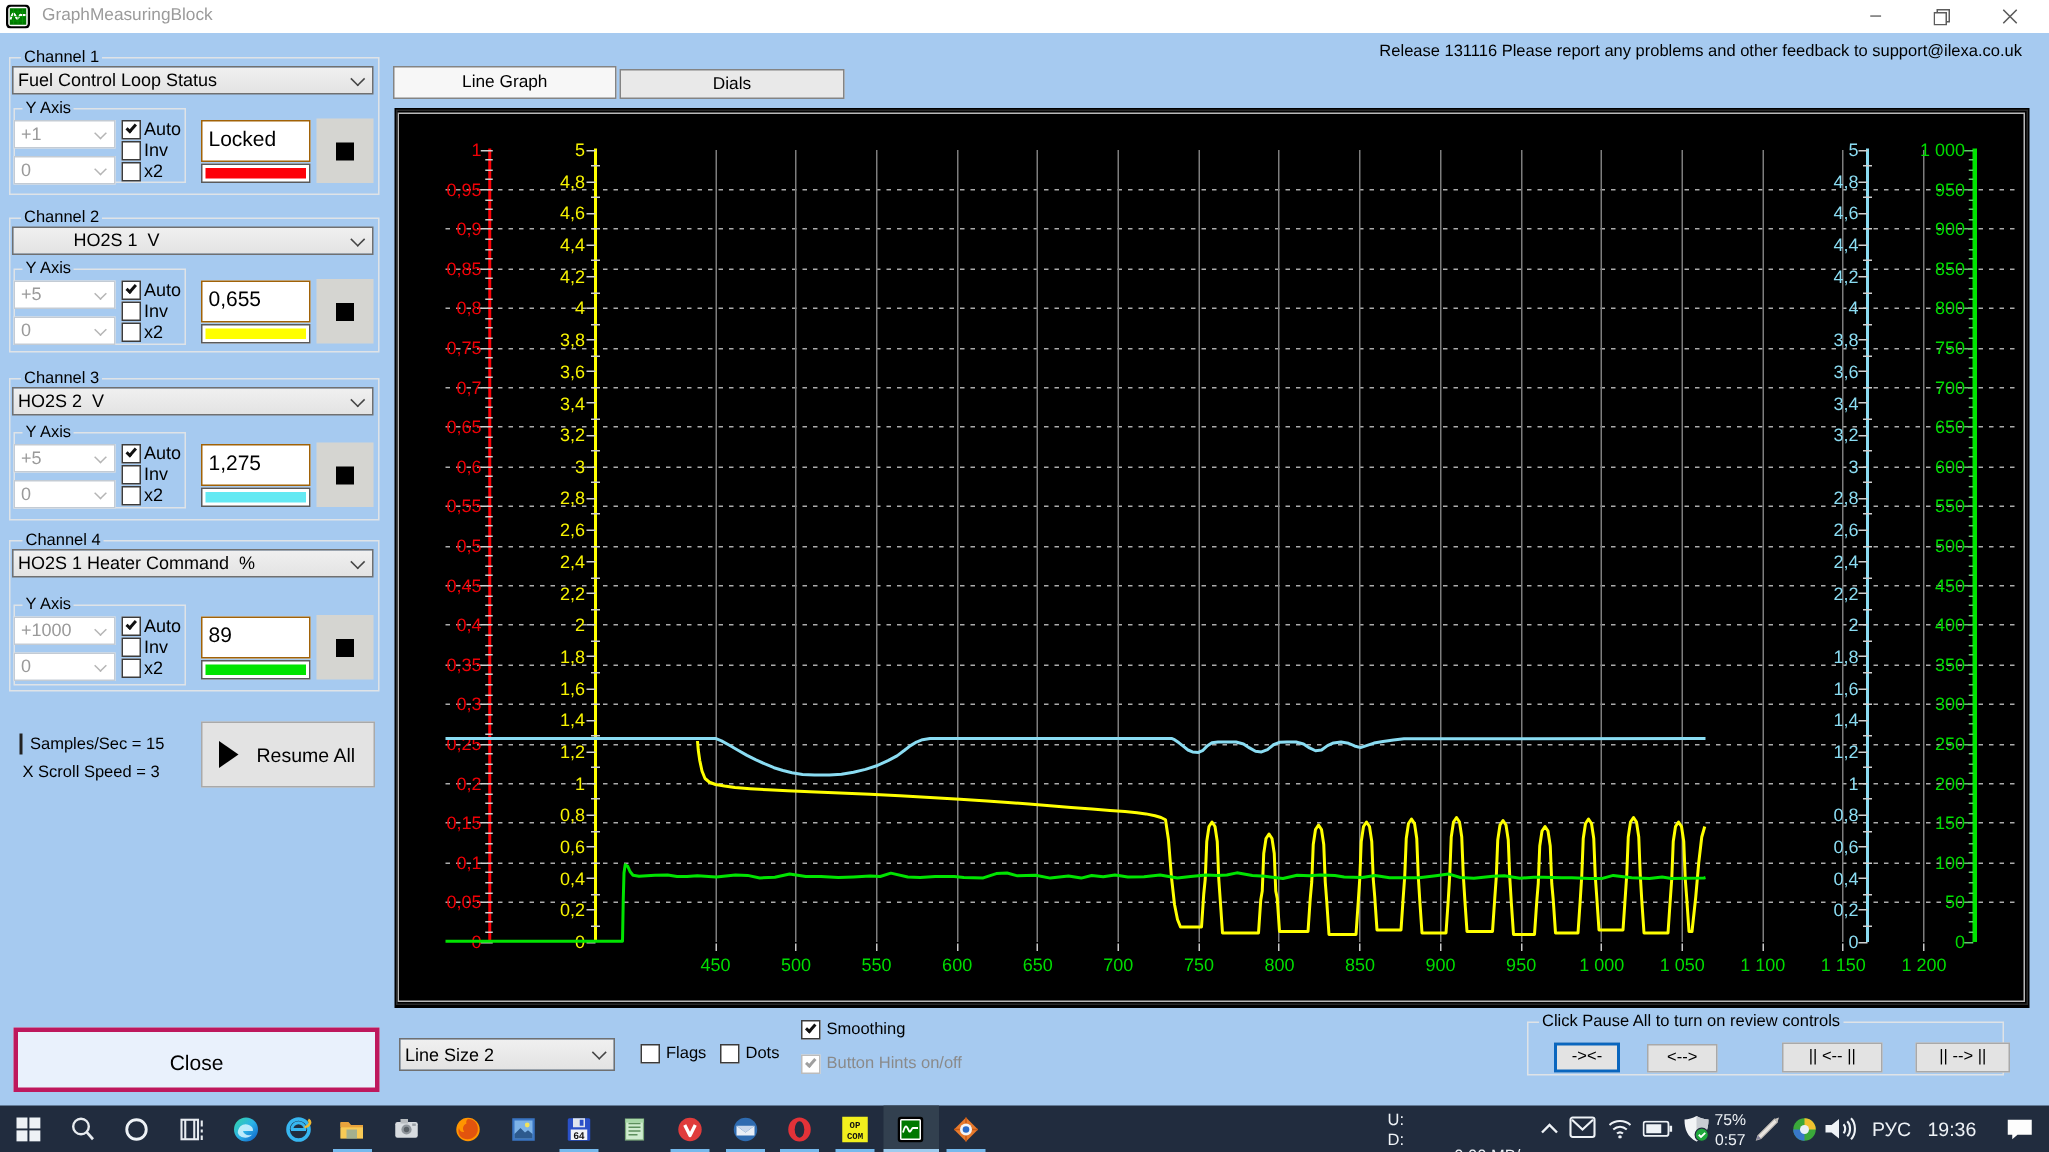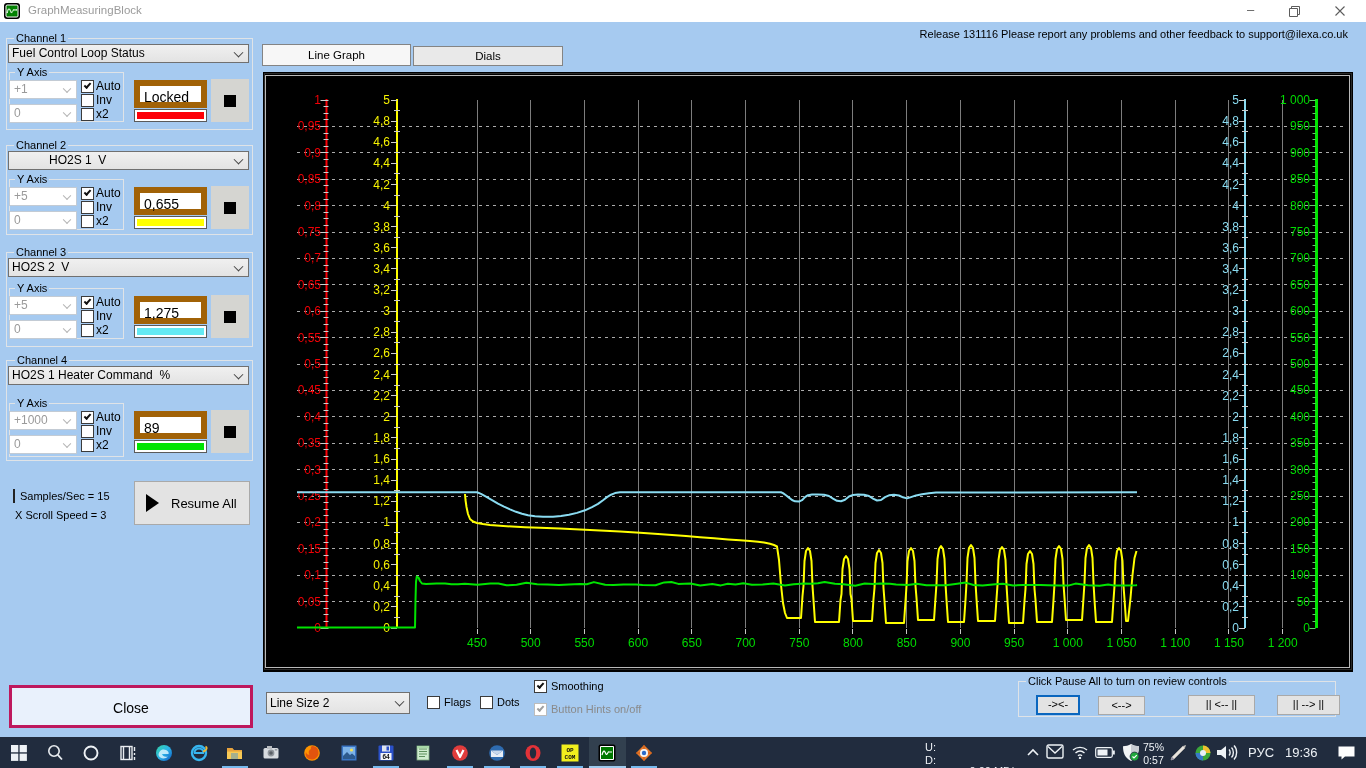--- a/index.html
+++ b/index.html
@@ -10,21 +10,21 @@
 .wbtn{top:0;height:22px;width:45px;color:#5c5c5c;font-size:13px;text-align:center;line-height:20px;}
 .grp{border:1px solid #dfe3e7;}
 .grp-lbl{font-size:11px;color:#000;background:#a6caf0;padding:0 2px;}
 .combo{background:linear-gradient(#f0f0f0,#e3e3e3);border:1px solid #707070;font-size:12px;color:#000;line-height:17px;padding-left:3px;}
 .combo .chev{position:absolute;right:6px;top:50%;width:7px;height:7px;border-right:1.6px solid #444;border-bottom:1.6px solid #444;transform:translateY(-70%) rotate(45deg);}
 .dcombo{background:#fff;border:1px solid #c3cbd4;font-size:12px;color:#9a9a9a;padding-left:4px;}
 .dcombo .chev{position:absolute;right:6px;top:50%;width:6px;height:6px;border-right:1.5px solid #b5b5b5;border-bottom:1.5px solid #b5b5b5;transform:translateY(-70%) rotate(45deg);}
 .cb{width:13px;height:13px;background:#fff;border:1px solid #3b3b3b;}
 .cb .mark{position:absolute;left:2px;top:2px;width:7px;height:4px;border-left:2px solid #111;border-bottom:2px solid #111;transform:rotate(-48deg);}
 .cb-lbl{font-size:12px;color:#000;}
-.valbox{background:#fff;border:6px solid #a16207;font-size:14px;color:#000;padding:3px 0 0 4px;}
+.valbox{background:#fff;border:1px solid #a16207;font-size:14px;color:#000;padding:3px 0 0 4px;}
 .colbar{background:#fff;border:1px solid #5a5a5a;padding:2px;}
 .colbar>div{width:100%;height:100%;}
 .sqbtn{background:#d5d5d1;}
 .sqbtn>div{position:absolute;left:50%;top:50%;width:12px;height:12px;margin:-6px 0 0 -6px;background:#000;}
 .btn{background:#e3e3e3;border:1px solid #a9a9a9;text-align:center;color:#000;}
 .tab{border:1px solid #848484;text-align:center;font-size:11.5px;color:#000;line-height:19px;}
 </style></head><body>
 <div class="abs titlebar"></div>
 <svg class="abs title-ico" viewBox="0 0 16 16">
     <rect x="0" y="0" width="16" height="16" rx="3" fill="#000"></rect>

